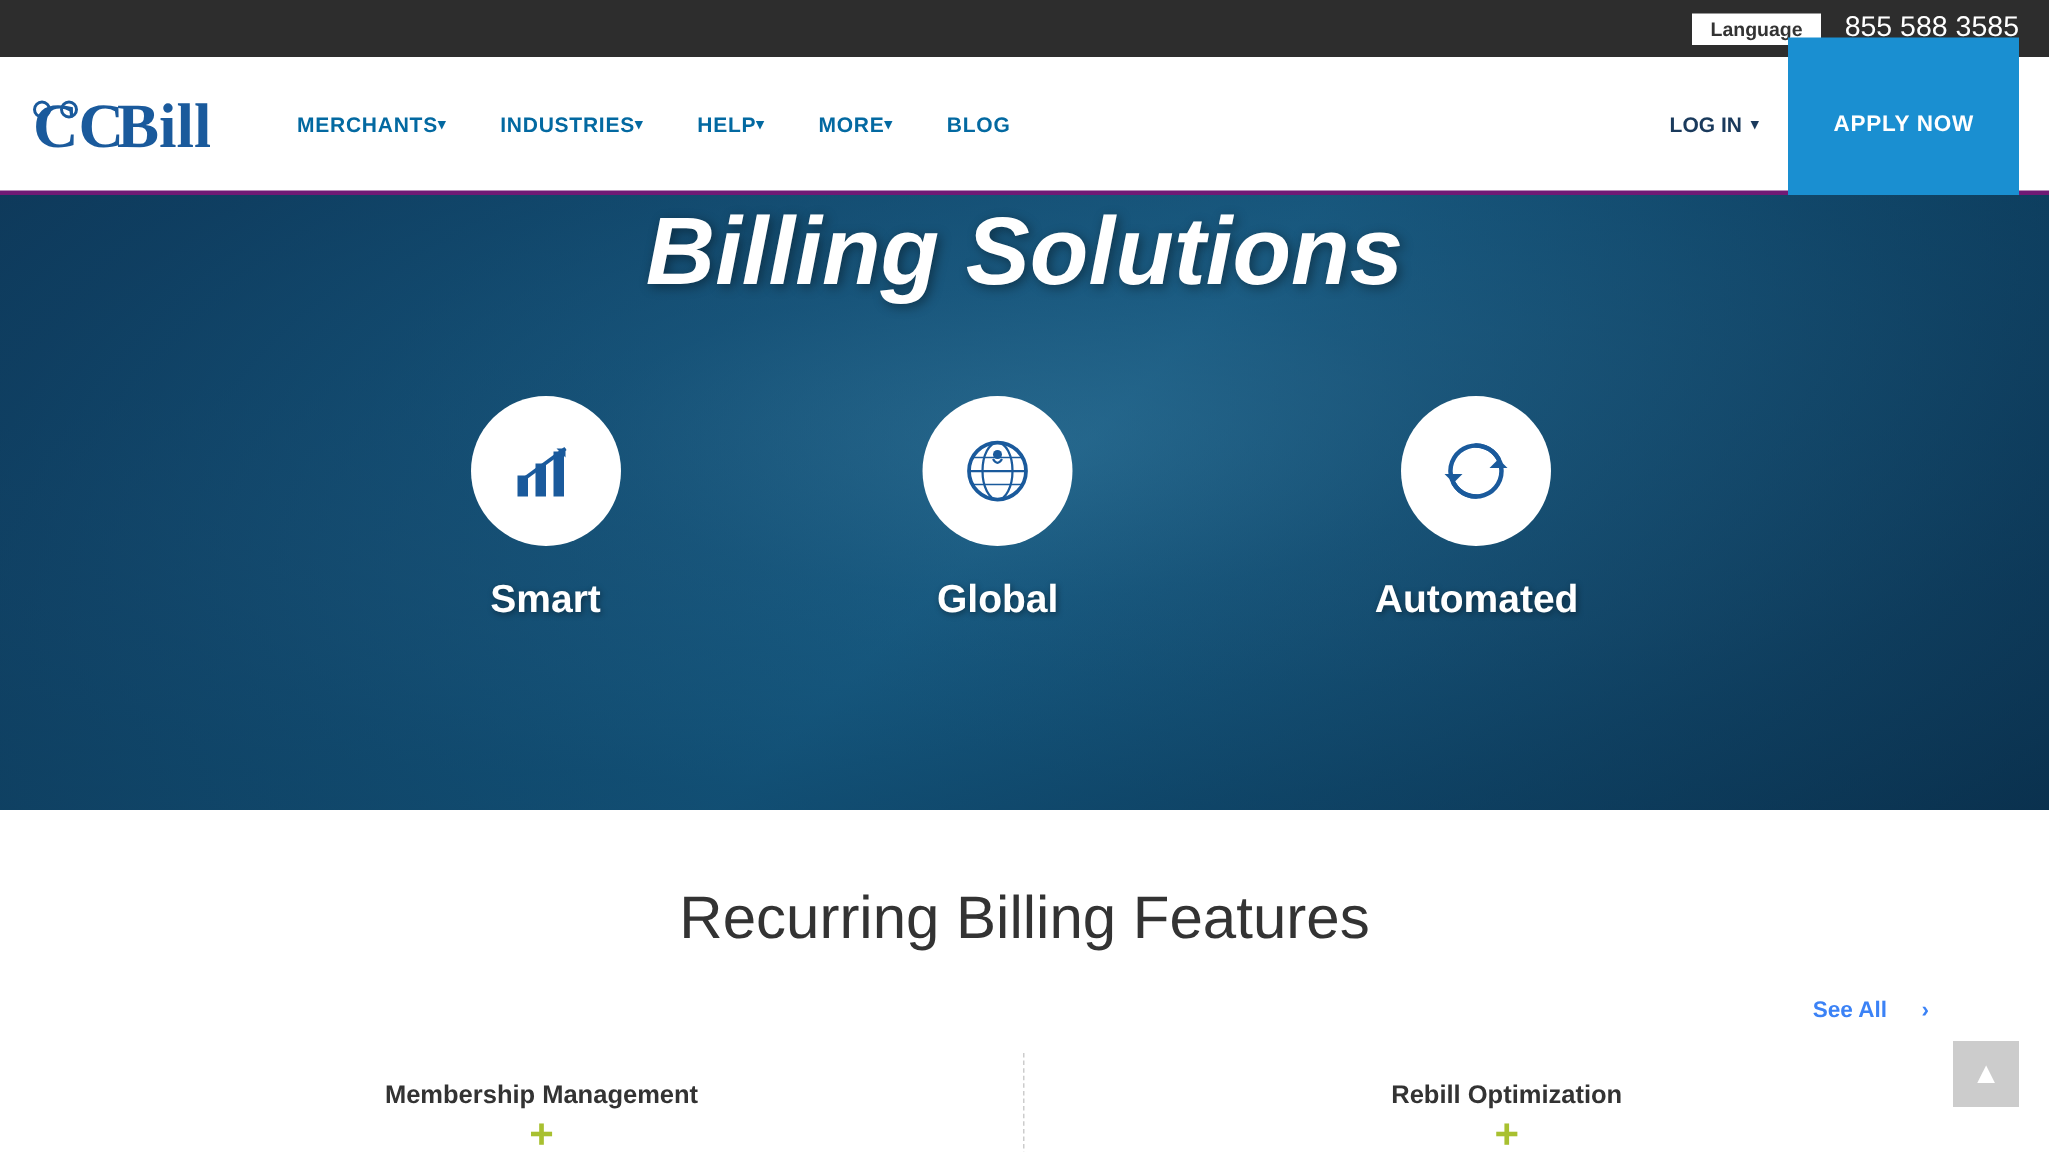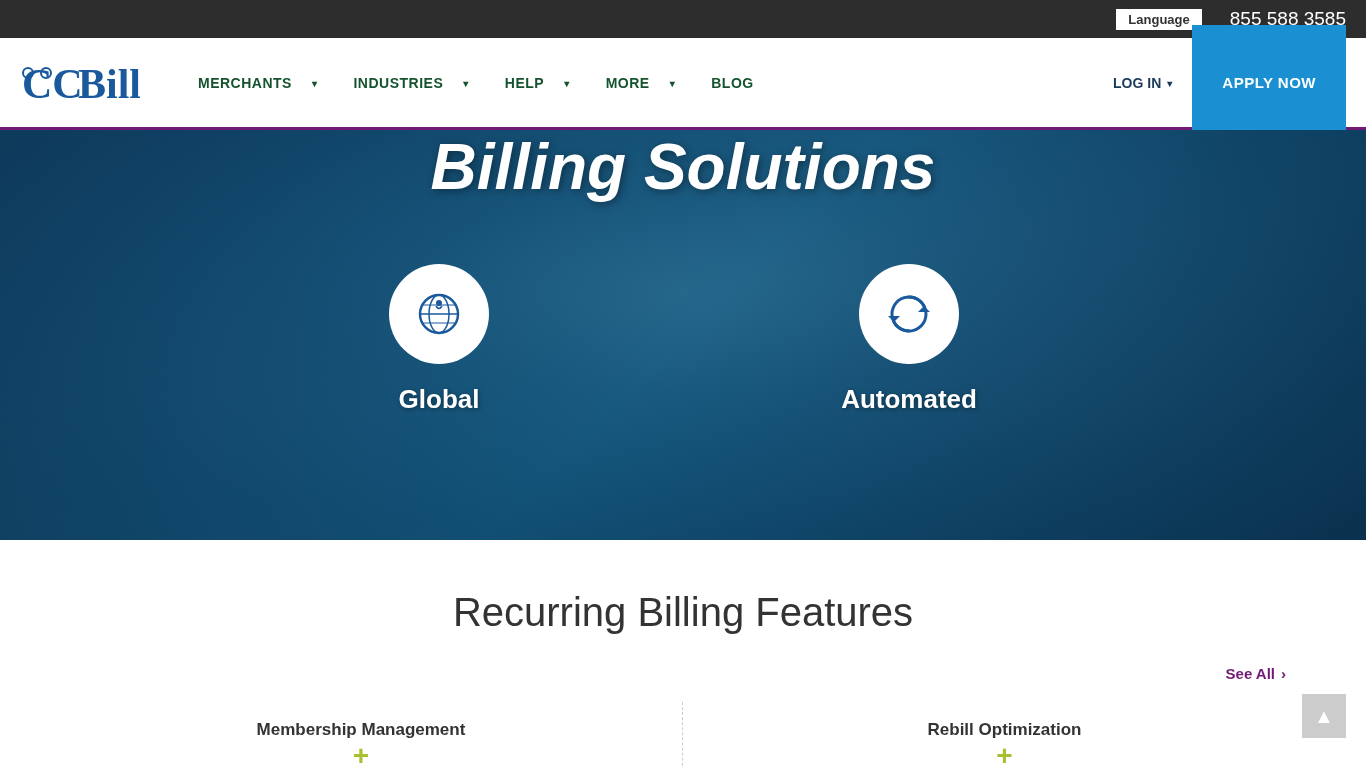--- a/index.html
+++ b/index.html
@@ -5,21 +5,21 @@
     * { margin: 0; padding: 0; box-sizing: border-box; }
     body { font-family: Arial, sans-serif; width: 1366px; overflow-x: hidden; }
 
     
     .top-bar {
       background: #2d2d2d;
       display: flex;
       justify-content: flex-end;
       align-items: center;
       padding: 6px 20px;
-      gap: 28px;
+      gap: 16px;
       height: 38px;
     }
     .language-btn {
       background: #fff;
       border: none;
       padding: 3px 12px;
       font-size: 13px;
       cursor: pointer;
       font-weight: bold;
       color: #333;
@@ -52,26 +52,26 @@
     .nav {
       display: flex;
       align-items: center;
       gap: 0;
       flex: 1;
     }
     .nav-item {
       padding: 0 18px;
       font-size: 14px;
       font-weight: bold;
-      color: #14532d;
+      color: #0369a1;
       text-transform: uppercase;
       cursor: pointer;
       display: flex;
       align-items: center;
-      gap: 20px;
+      gap: 0;
       height: 92px;
       letter-spacing: 0.5px;
     }
     .chevron-down {
       font-size: 10px;
       margin-top: 1px;
     }
     .nav-right {
       display: flex;
       align-items: center;
@@ -197,26 +197,26 @@
       font-weight: normal;
       color: #333;
       margin-bottom: 30px;
     }
     .see-all-row {
       display: flex;
       justify-content: flex-end;
       margin-bottom: 20px;
     }
     .see-all-link {
-      color: #701a75;
+      color: #3b82f6;
       font-size: 15px;
       cursor: pointer;
       display: flex;
       align-items: center;
-      gap: 6px;
+      gap: 23px;
       font-weight: bold;
     }
     .features-grid {
       display: grid;
       grid-template-columns: 1fr 1fr;
       gap: 0;
     }
     .feature-item {
       display: flex;
       align-items: center;
@@ -315,20 +315,34 @@
 </header>
 
 <section class="hero">
   <div class="hero-bg"></div>
   <div class="hero-people"></div>
   <div class="hero-overlay"></div>
   <div class="hero-content">
     <h1 class="hero-title">Billing Solutions</h1>
     <div class="hero-icons">
 
+      <div class="hero-icon-item">
+        <div class="hero-icon-circle">
+          <svg viewBox="0 0 50 50" xmlns="http://www.w3.org/2000/svg">
+
+            <rect x="6" y="28" width="7" height="14" fill="#1a5a9c"></rect>
+            <rect x="18" y="20" width="7" height="22" fill="#1a5a9c"></rect>
+            <rect x="30" y="12" width="7" height="30" fill="#1a5a9c"></rect>
+
+            <line x1="8" y1="32" x2="38" y2="10" stroke="#1a5a9c" stroke-width="2.5"></line>
+            <polygon points="38,10 32,10 38,16" fill="#1a5a9c"></polygon>
+          </svg>
+        </div>
+        <span class="hero-icon-label">Smart</span>
+      </div>
 
       <div class="hero-icon-item">
         <div class="hero-icon-circle">
           <svg viewBox="0 0 50 50" xmlns="http://www.w3.org/2000/svg">
             <circle cx="25" cy="25" r="19" fill="none" stroke="#1a5a9c" stroke-width="2.5"></circle>
 
             <ellipse cx="25" cy="25" rx="10" ry="19" fill="none" stroke="#1a5a9c" stroke-width="1.5"></ellipse>
             <line x1="6" y1="25" x2="44" y2="25" stroke="#1a5a9c" stroke-width="1.5"></line>
             <line x1="8" y1="16" x2="42" y2="16" stroke="#1a5a9c" stroke-width="1"></line>
             <line x1="8" y1="34" x2="42" y2="34" stroke="#1a5a9c" stroke-width="1"></line>

